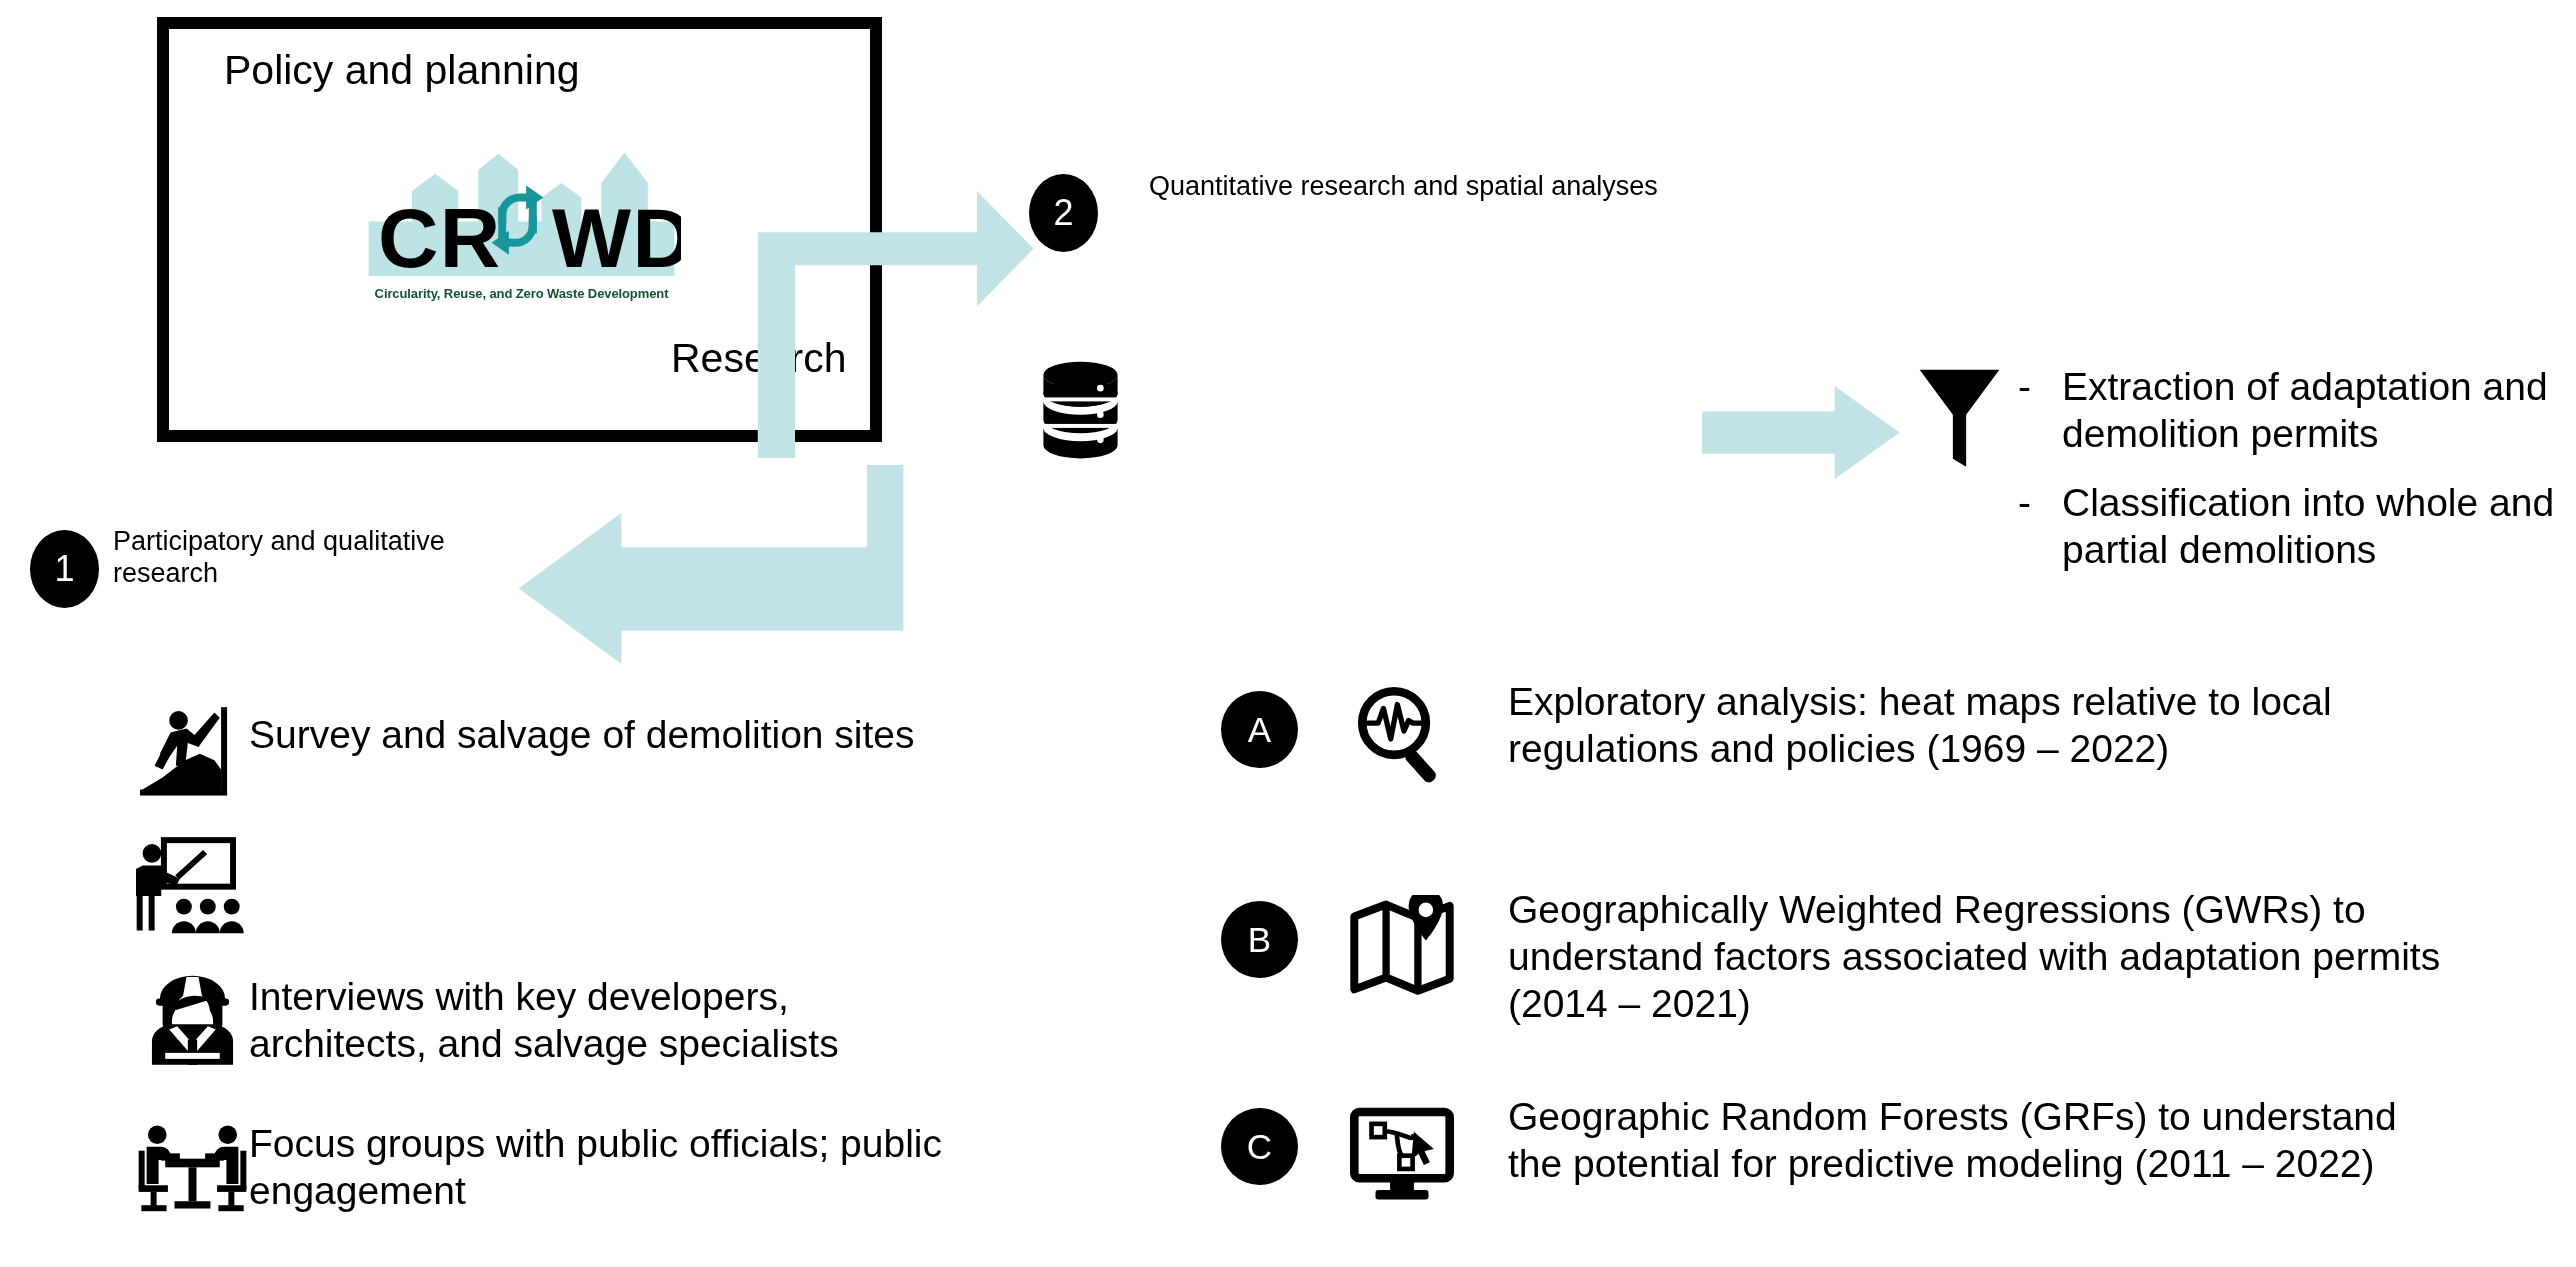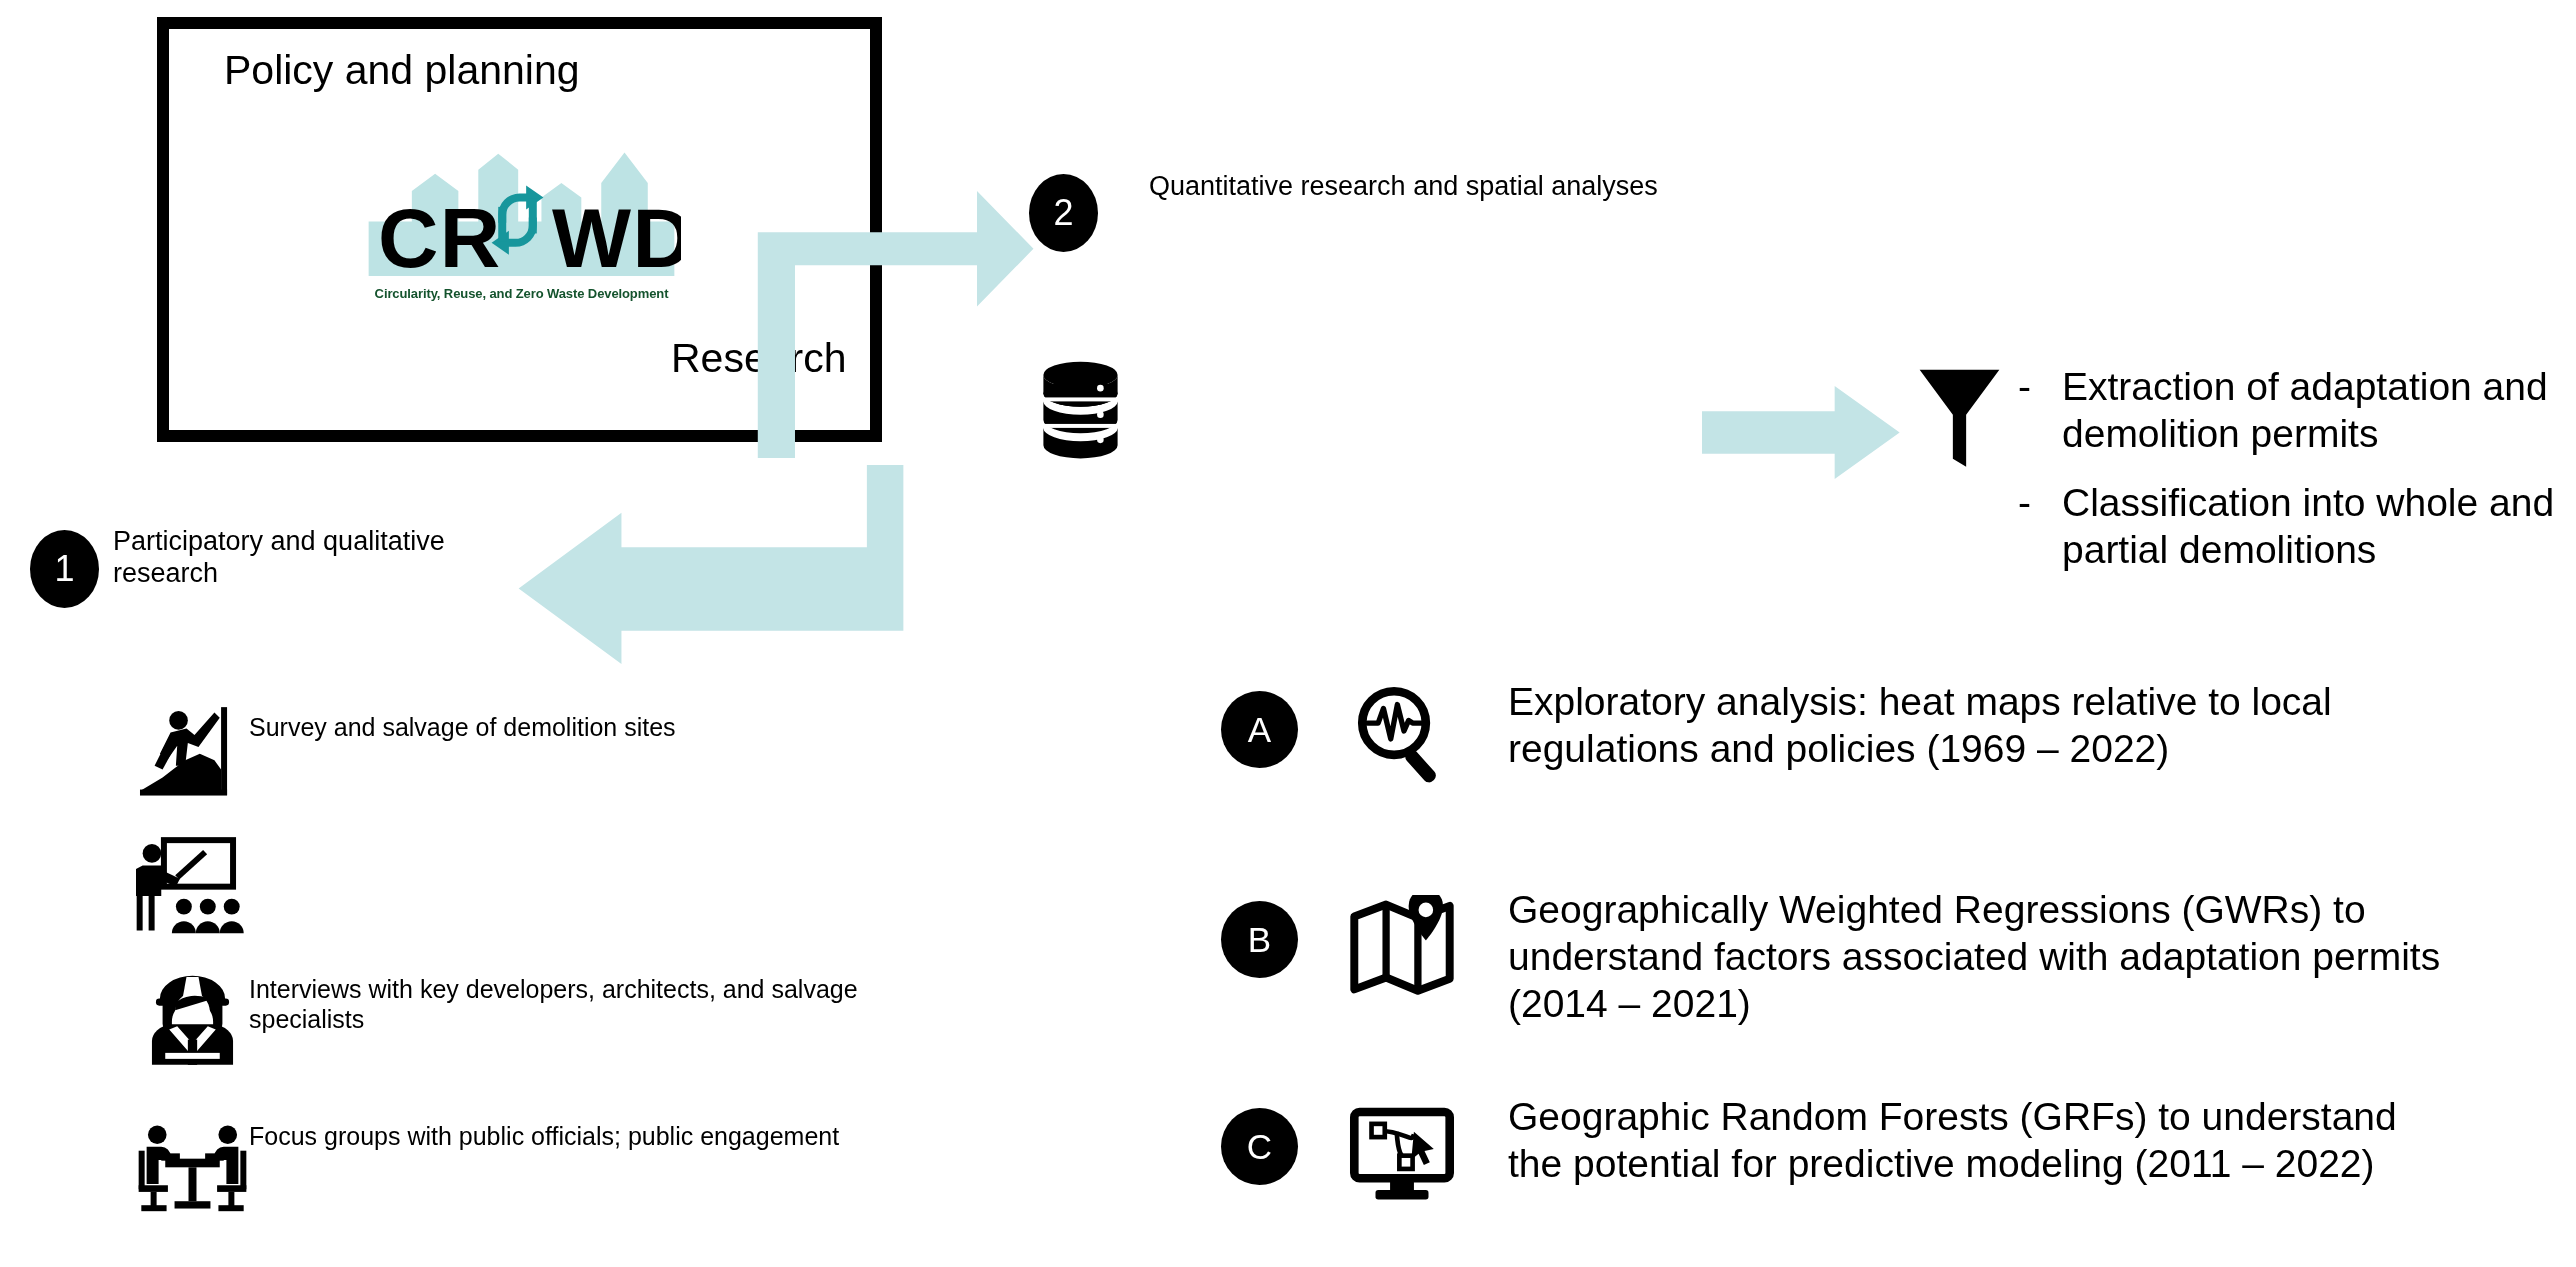--- a/index.html
+++ b/index.html
@@ -140,21 +140,21 @@
     z-index:6;
   }
   .qual-icon{
     flex:0 0 113px;
     width:113px;
     height:100px;
     position:relative;
   }
   .qual-icon svg{display:block;width:100%;height:100%;}
   .qual-text{
-    font-size:25px;
+    font-size:39px;
     line-height:1.20;
     padding-top:9.3px;
     width:718px;
   }
   #q-0{left:136px; top:703px;}
   #q-1{left:136px; top:836px;}
   #q-2{left:136px; top:965px;}
   #q-3{left:136px; top:1112px;}
 
   

